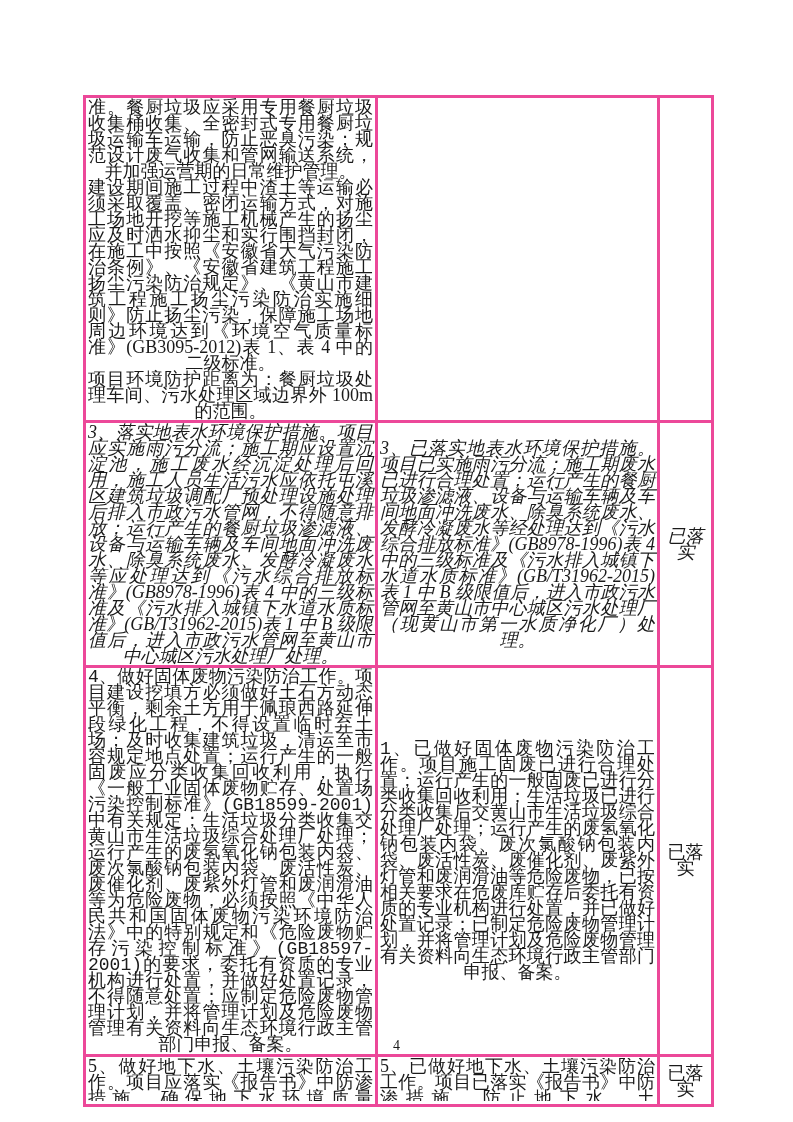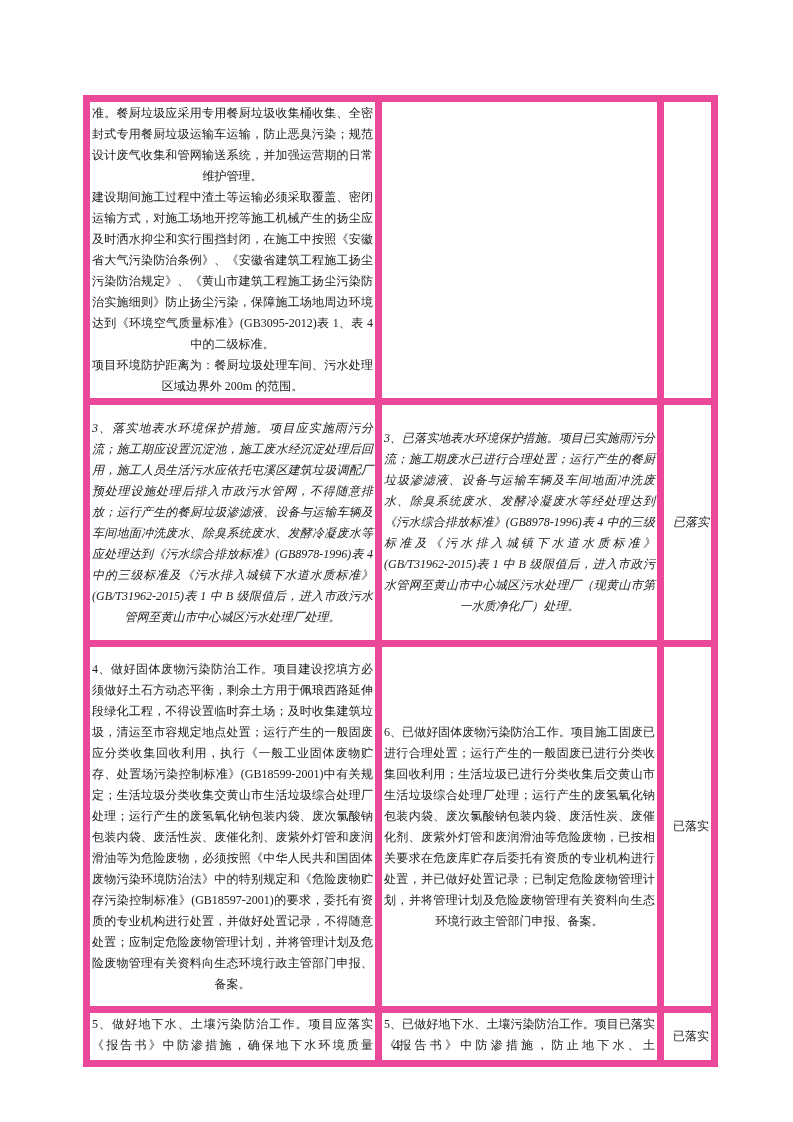--- a/index.html
+++ b/index.html
@@ -20,47 +20,47 @@
     left: 83px;
     top: 95px;
     width: 628px;
   }
   table.doc-table {
     border-collapse: collapse;
     table-layout: fixed;
     width: 628px;
   }
   table.doc-table td {
-    border: 7px solid #ec4899;
+    border: 3px solid #ec4899;
     padding: 1px 2px;
-    font-size: 12px;
-    line-height: 21px;
+    font-size: 18px;
+    line-height: 16px;
     vertical-align: middle;
     overflow: hidden;
   }
   td.col-measure { width: 292px; }
   td.col-status  { width: 282px; }
-  td.col-result  { width: 54px; text-align: right; }
+  td.col-result  { width: 54px; text-align: center; }
   .para {
     margin: 0;
     text-align: justify;
     text-align-last: center;
   }
   .para-cut {
     margin: 0;
     text-align: justify;
     text-align-last: justify;
   }
   .clip {
     max-height: 43px;
     overflow: hidden;
   }
   tr.row-1 td { height: 289px; }
   tr.row-2 td { height: 233px; font-style: italic; }
-  tr.row-3 td { height: 357px; }
+  tr.row-3 td { height: 357px; font-family: Liberation Mono, monospace; }
   tr.row-4 td { height: 45px; vertical-align: top; }
   .page-number {
     position: absolute;
     top: 1038px;
     left: 0;
     width: 100%;
     text-align: center;
     font-size: 14px;
     color: #1a1a1a;
   }
@@ -73,42 +73,42 @@
     <colgroup>
       <col style="width:292px">
       <col style="width:282px">
       <col style="width:54px">
     </colgroup>
     <tbody>
         <tr class="row-1">
       <td class="col-measure" style="vertical-align: top;">
         <p class="para">准。餐厨垃圾应采用专用餐厨垃圾收集桶收集、全密封式专用餐厨垃圾运输车运输，防止恶臭污染；规范设计废气收集和管网输送系统，并加强运营期的日常维护管理。</p>
         <p class="para">建设期间施工过程中渣土等运输必须采取覆盖、密闭运输方式，对施工场地开挖等施工机械产生的扬尘应及时洒水抑尘和实行围挡封闭，在施工中按照《安徽省大气污染防治条例》、《安徽省建筑工程施工扬尘污染防治规定》、《黄山市建筑工程施工扬尘污染防治实施细则》防止扬尘污染，保障施工场地周边环境达到《环境空气质量标准》(GB3095-2012)表 1、表 4 中的二级标准。</p>
-        <p class="para">项目环境防护距离为：餐厨垃圾处理车间、污水处理区域边界外 200m 的范围。</p>
+        <p class="para">项目环境防护距离为：餐厨垃圾处理车间、污水处理区域边界外 100m 的范围。</p>
       </td>
       <td class="col-status">
         <p class="para"></p>
       </td>
       <td class="col-result"></td>
     </tr>
     <tr class="row-2">
       <td class="col-measure">
         <p class="para">3、落实地表水环境保护措施。项目应实施雨污分流；施工期应设置沉淀池，施工废水经沉淀处理后回用，施工人员生活污水应依托屯溪区建筑垃圾调配厂预处理设施处理后排入市政污水管网，不得随意排放；运行产生的餐厨垃圾渗滤液、设备与运输车辆及车间地面冲洗废水、除臭系统废水、发酵冷凝废水等应处理达到《污水综合排放标准》(GB8978-1996)表 4 中的三级标准及《污水排入城镇下水道水质标准》(GB/T31962-2015)表 1 中 B 级限值后，进入市政污水管网至黄山市中心城区污水处理厂处理。</p>
       </td>
       <td class="col-status">
         <p class="para">3、已落实地表水环境保护措施。项目已实施雨污分流；施工期废水已进行合理处置；运行产生的餐厨垃圾渗滤液、设备与运输车辆及车间地面冲洗废水、除臭系统废水、发酵冷凝废水等经处理达到《污水综合排放标准》(GB8978-1996)表 4 中的三级标准及《污水排入城镇下水道水质标准》(GB/T31962-2015)表 1 中 B 级限值后，进入市政污水管网至黄山市中心城区污水处理厂（现黄山市第一水质净化厂）处理。</p>
       </td>
       <td class="col-result">已落实</td>
     </tr>
     <tr class="row-3">
       <td class="col-measure">
         <p class="para">4、做好固体废物污染防治工作。项目建设挖填方必须做好土石方动态平衡，剩余土方用于佩琅西路延伸段绿化工程，不得设置临时弃土场；及时收集建筑垃圾，清运至市容规定地点处置；运行产生的一般固废应分类收集回收利用，执行《一般工业固体废物贮存、处置场污染控制标准》(GB18599-2001)中有关规定；生活垃圾分类收集交黄山市生活垃圾综合处理厂处理；运行产生的废氢氧化钠包装内袋、废次氯酸钠包装内袋、废活性炭、废催化剂、废紫外灯管和废润滑油等为危险废物，必须按照《中华人民共和国固体废物污染环境防治法》中的特别规定和《危险废物贮存污染控制标准》(GB18597-2001)的要求，委托有资质的专业机构进行处置，并做好处置记录，不得随意处置；应制定危险废物管理计划，并将管理计划及危险废物管理有关资料向生态环境行政主管部门申报、备案。</p>
       </td>
       <td class="col-status">
-        <p class="para">6、已做好固体废物污染防治工作。项目施工固废已进行合理处置；运行产生的一般固废已进行分类收集回收利用；生活垃圾已进行分类收集后交黄山市生活垃圾综合处理厂处理；运行产生的废氢氧化钠包装内袋、废次氯酸钠包装内袋、废活性炭、废催化剂、废紫外灯管和废润滑油等危险废物，已按相关要求在危废库贮存后委托有资质的专业机构进行处置，并已做好处置记录；已制定危险废物管理计划，并将管理计划及危险废物管理有关资料向生态环境行政主管部门申报、备案。</p>
+        <p class="para">1、已做好固体废物污染防治工作。项目施工固废已进行合理处置；运行产生的一般固废已进行分类收集回收利用；生活垃圾已进行分类收集后交黄山市生活垃圾综合处理厂处理；运行产生的废氢氧化钠包装内袋、废次氯酸钠包装内袋、废活性炭、废催化剂、废紫外灯管和废润滑油等危险废物，已按相关要求在危废库贮存后委托有资质的专业机构进行处置，并已做好处置记录；已制定危险废物管理计划，并将管理计划及危险废物管理有关资料向生态环境行政主管部门申报、备案。</p>
       </td>
       <td class="col-result">已落实</td>
     </tr>
     <tr class="row-4">
       <td class="col-measure">
         <div class="clip">
           <p class="para-cut">5、做好地下水、土壤污染防治工作。项目应落实《报告书》中防渗措施，确保地下水环境质量</p>
         </div>
       </td>
       <td class="col-status">

